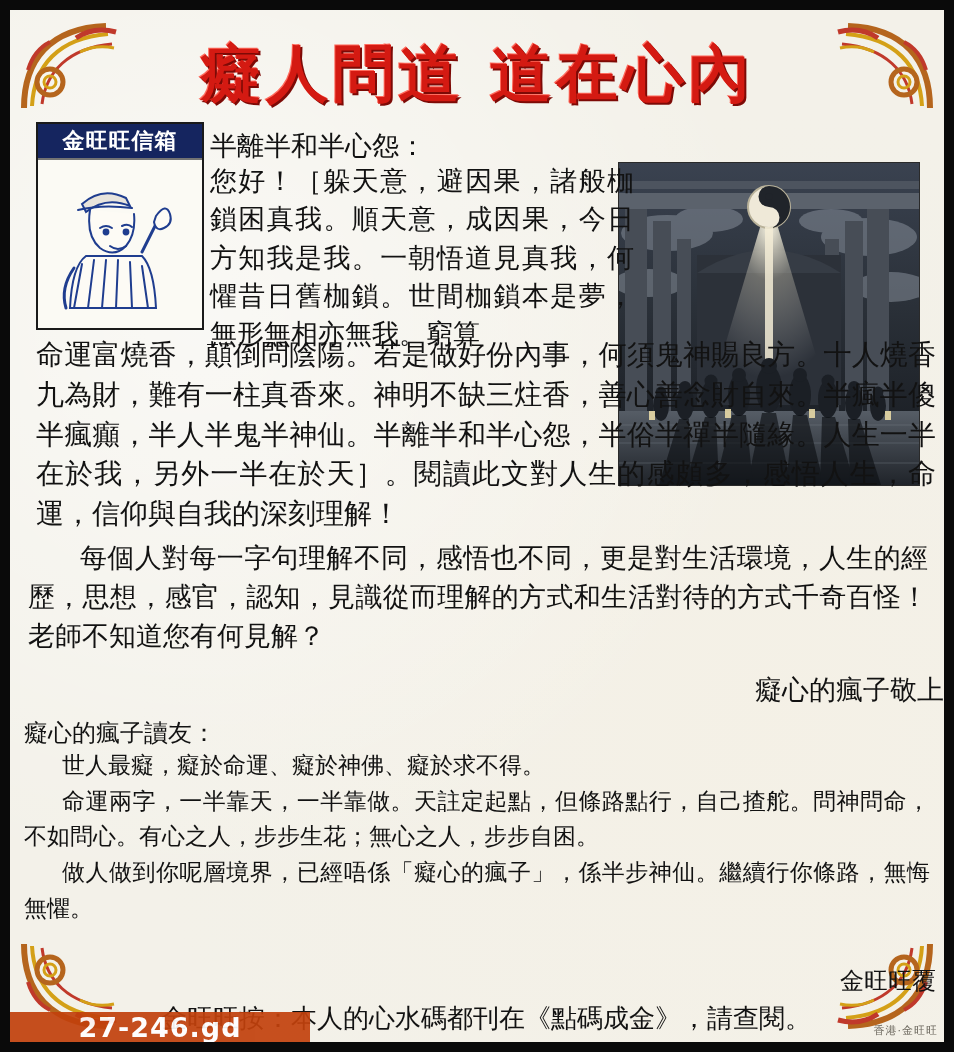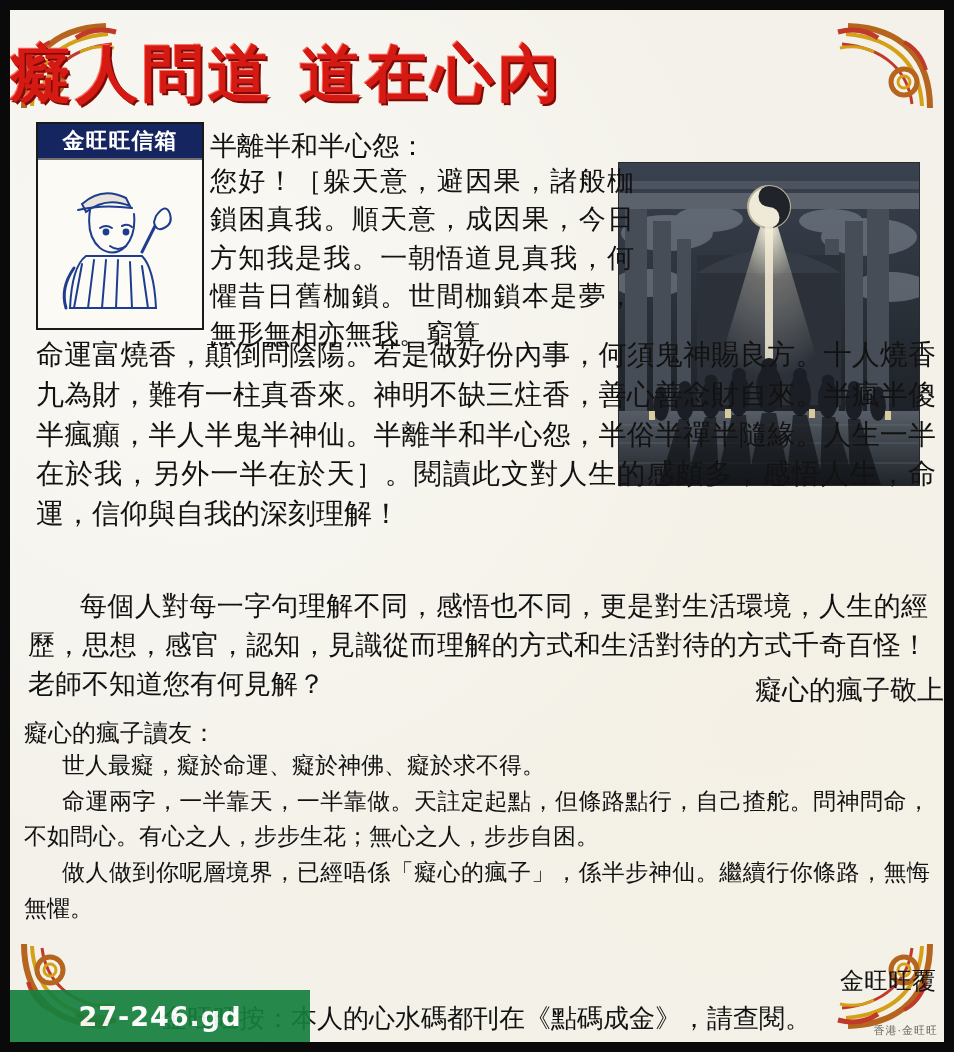--- a/index.html
+++ b/index.html
@@ -56,20 +56,21 @@
   .corner.tl { left: 10px;  top: 10px; }
   .corner.tr { right: 10px; top: 10px;  transform: scaleX(-1); }
   .corner.bl { left: 10px;  bottom: 10px; transform: scaleY(-1); }
   .corner.br { right: 10px; bottom: 10px; transform: scale(-1,-1); }
 
   
   .title {
     position: absolute;
     left: 0; right: 0;
     top: 22px;
+    text-align: center;
     font-family: "DejaVu Serif", "Liberation Serif", serif;
     font-weight: 700;
     font-size: 62px;
     letter-spacing: 4px;
     color: #d41a12;
     text-shadow:
       2px 2px 0 #7d0a06,
       -1px -1px 0 #ff6a5c;
     white-space: nowrap;
   }
@@ -143,21 +144,21 @@
     left: 200px; top: 152px; width: 424px;
     font-size: 27px;
     line-height: 1.42;
   }
   .p-cont {
     left: 26px; top: 325px; width: 900px;
     font-size: 28px;
     line-height: 1.42;
   }
   .p-second {
-    left: 18px; top: 576px; width: 900px;
+    left: 18px; top: 528px; width: 900px;
     font-size: 27px;
     line-height: 1.45;
     text-indent: 52px;
   }
   .signature-1 {
     left: 18px; top: 660px; width: 916px;
     font-size: 27px;
     text-align: right;
   }
   .p-reply-head {
@@ -184,22 +185,22 @@
     text-align: center;
     color: #121212;
   }
 
   
   .watermark {
     position: absolute;
     left: 0;
     bottom: 0;
     width: 300px;
-    height: 52px;
-    background: #15803d;
+    height: 30px;
+    background: #c2410c;
     opacity: 0.92;
     display: flex;
     align-items: center;
     justify-content: center;
     color: #ffffff;
     font-family: "DejaVu Sans", sans-serif;
     font-size: 27px;
     font-weight: 700;
     letter-spacing: 1px;
   }

